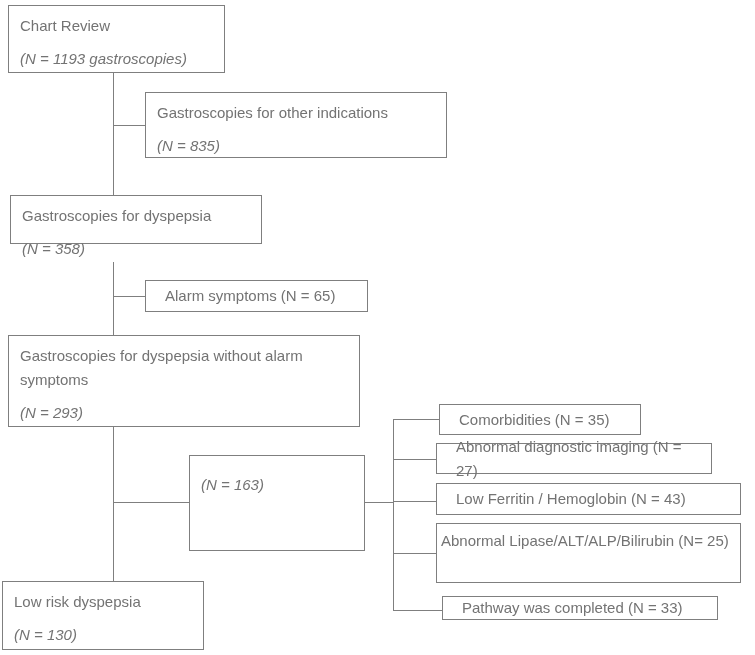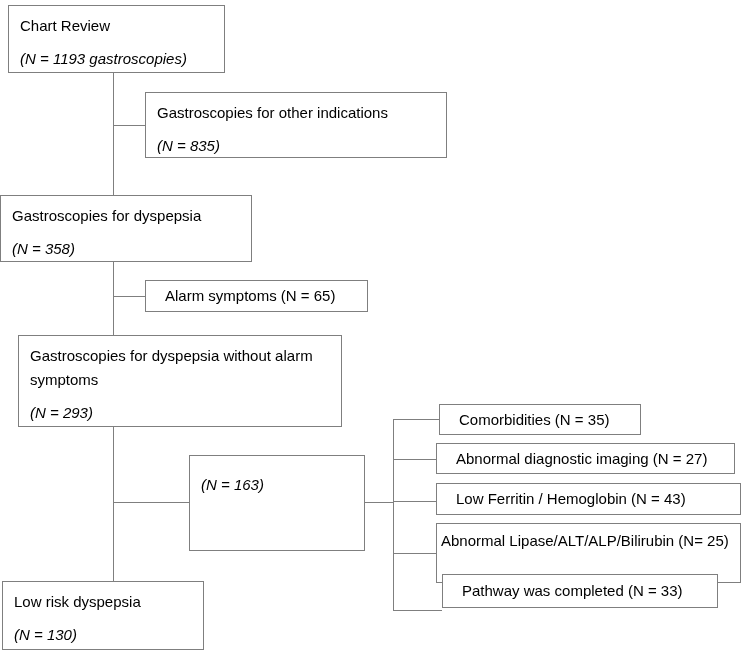--- a/index.html
+++ b/index.html
@@ -7,21 +7,21 @@
     padding: 0;
     background: #ffffff;
   }
   .diagram {
     position: relative;
     width: 755px;
     height: 655px;
     background: #ffffff;
     font-family: "Liberation Sans", "DejaVu Sans", sans-serif;
     font-size: 15px;
-    color: #000000;
+    color: #737373;
     overflow: hidden;
   }
   .node {
     position: absolute;
     box-sizing: border-box;
     background: #ffffff;
     border: 1px solid #7f7f7f;
   }
   .node.multi {
     padding: 8px 11px;
@@ -46,30 +46,30 @@
     display: block;
   }
   .line {
     position: absolute;
     background: #7f7f7f;
   }
 
   
   .n-chart-review       { left: 8px;   top: 5px;   width: 217px; height: 68px; }
   .n-other-indications  { left: 145px; top: 92px;  width: 302px; height: 66px; }
-  .n-dyspepsia          { left: 0;   top: 195px; width: 252px; height: 67px; }
+  .n-dyspepsia          { left: 10px;   top: 195px; width: 252px; height: 49px; }
   .n-alarm              { left: 145px; top: 280px; width: 223px; height: 32px; }
-  .n-without-alarm      { left: 18px;   top: 335px; width: 324px; height: 92px; }
+  .n-without-alarm      { left: 8px;   top: 335px; width: 352px; height: 92px; }
   .n-other-appropriate  { left: 189px; top: 455px; width: 176px; height: 96px; }
   .n-low-risk           { left: 2px;   top: 581px; width: 202px; height: 69px; }
   .n-comorbidities      { left: 439px; top: 404px; width: 202px; height: 31px; }
-  .n-abnormal-imaging   { left: 436px; top: 443px; width: 299px; height: 31px; }
+  .n-abnormal-imaging   { left: 436px; top: 443px; width: 276px; height: 31px; }
   .n-low-ferritin       { left: 436px; top: 483px; width: 305px; height: 32px; }
   .n-abnormal-lipase    { left: 436px; top: 523px; width: 305px; height: 60px; }
-  .n-pathway            { left: 442px; top: 574px; width: 276px; height: 34px; }
+  .n-pathway            { left: 442px; top: 596px; width: 276px; height: 24px; }
 </style>
 </head>
 <body>
 
 <div class="diagram">
 
   <div class="line" style="left:113px; top:73px; width:1px; height:122px;"></div>
   <div class="line" style="left:113px; top:125px; width:32px; height:1px;"></div>
   <div class="line" style="left:113px; top:262px; width:1px; height:73px;"></div>
   <div class="line" style="left:113px; top:296px; width:32px; height:1px;"></div>

